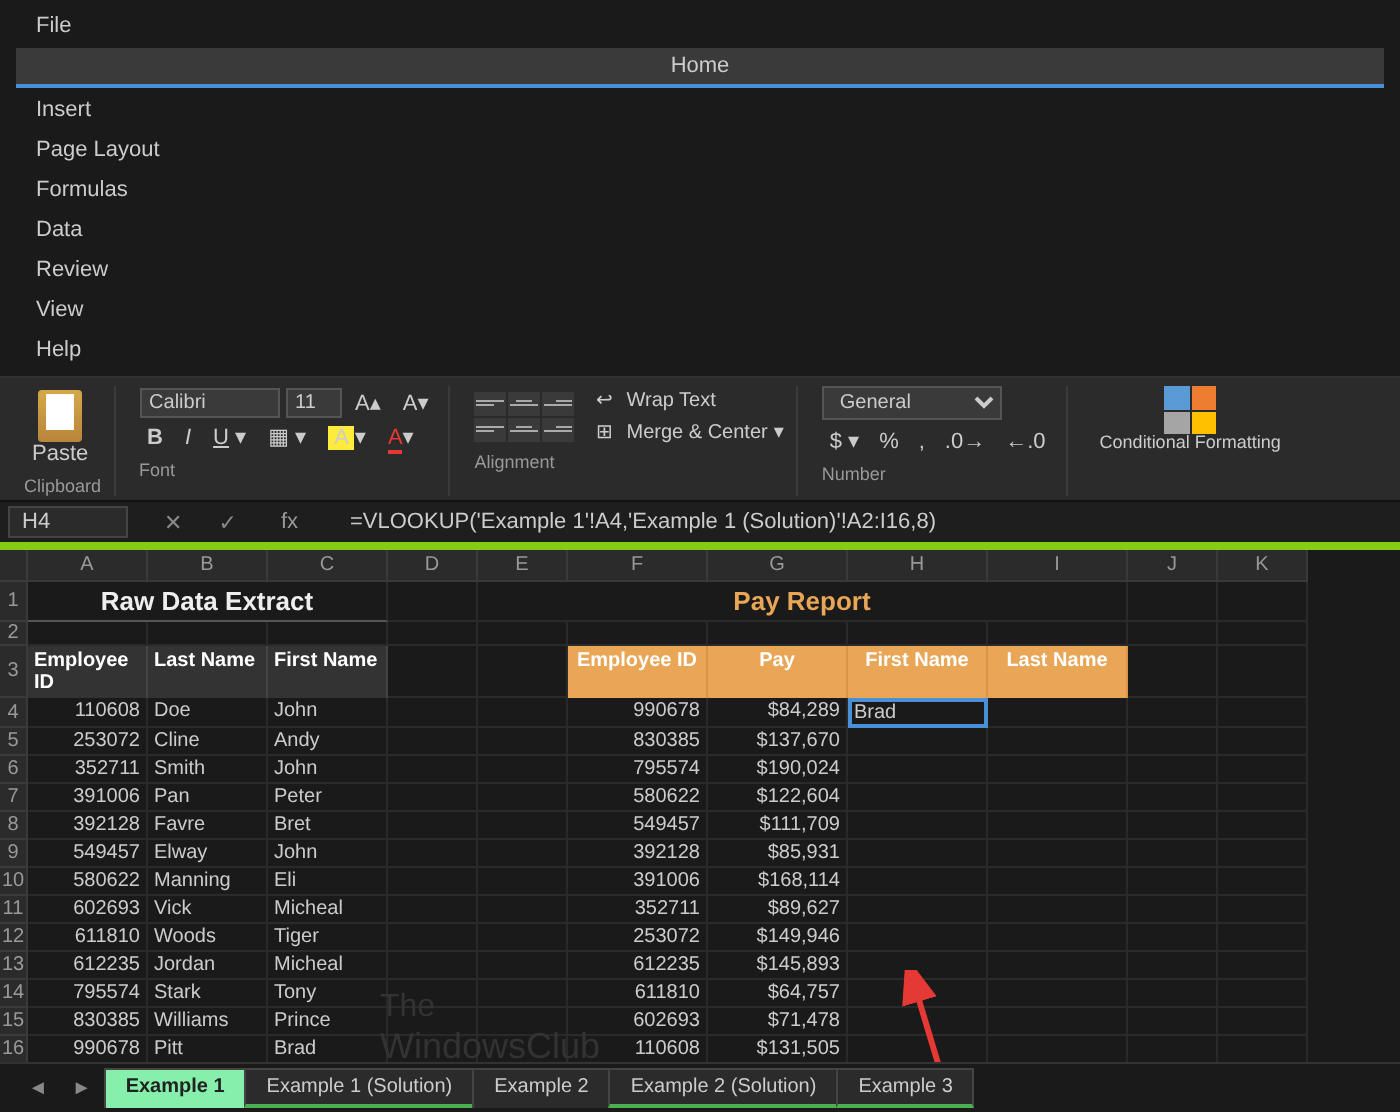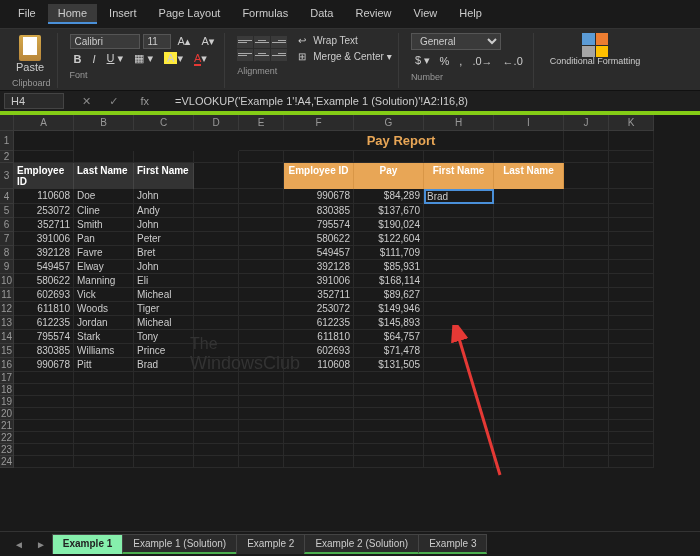--- a/index.html
+++ b/index.html
@@ -1,19 +1,19 @@
 <!DOCTYPE html>
 <html><head>
 <meta charset="utf-8">
 <style>
 * { margin: 0; padding: 0; box-sizing: border-box; font-family: 'Segoe UI', Arial, sans-serif; }
 body { background: #1a1a1a; color: #ccc; font-size: 11px; width: 700px; height: 556px; overflow: hidden; position: relative; }
-.menu-bar { background: #1a1a1a; display: flex; padding: 4px 8px; gap: 2px; border-bottom: 1px solid #333; }
+.menu-bar { background: #1a1a1a; display: flex; padding: 4px 8px; gap: 2px; border-bottom: 1px solid #333; flex-direction: column; }
 .menu-item { padding: 3px 10px; color: #ccc; cursor: pointer; font-size: 11px; }
-.menu-item.active { background: #3a3a3a; border-bottom: 2px solid #4a90d9; }
+.menu-item.active { background: #3a3a3a; border-bottom: 2px solid #4a90d9; text-align: center; }
 .ribbon { background: #2b2b2b; display: flex; padding: 4px 6px 2px; gap: 6px; border-bottom: 1px solid #111; }
 .ribbon-group { display: flex; flex-direction: column; align-items: flex-start; border-right: 1px solid #3a3a3a; padding: 0 6px; }
 .ribbon-controls { display: flex; align-items: center; gap: 3px; flex-wrap: wrap; }
 .ribbon-label { color: #999; font-size: 9px; margin-top: 3px; text-align: center; }
 .paste-btn { display: flex; flex-direction: column; align-items: center; padding: 2px 4px; }
 .paste-icon { width: 22px; height: 26px; background: linear-gradient(#d4a84a,#b8863a); border-radius: 2px; position: relative; }
 .paste-icon::before { content: ''; position: absolute; top: 2px; left: 4px; width: 14px; height: 18px; background: #fff; }
 .font-select { background: #3a3a3a; border: 1px solid #555; color: #ccc; padding: 1px 4px; font-size: 10px; }
 .font-name { width: 70px; }
 .font-size { width: 28px; }
@@ -172,20 +172,21 @@
       <div class="hdr">C</div>
       <div class="hdr">D</div>
       <div class="hdr">E</div>
       <div class="hdr">F</div>
       <div class="hdr">G</div>
       <div class="hdr">H</div>
       <div class="hdr">I</div>
       <div class="hdr">J</div>
       <div class="hdr">K</div>
       <div class="rowhdr">1</div>
+      <div class="cell title-raw" style="grid-column: 2 / 5;">Raw Data Extract</div>
       <div class="cell"></div>
       <div class="cell title-pay" style="grid-column: 6 / 11;">Pay Report</div>
       <div class="cell"></div>
       <div class="cell"></div>
       <div class="rowhdr">2</div>
       <div class="cell"></div>
       <div class="cell"></div>
       <div class="cell"></div>
       <div class="cell"></div>
       <div class="cell"></div>

